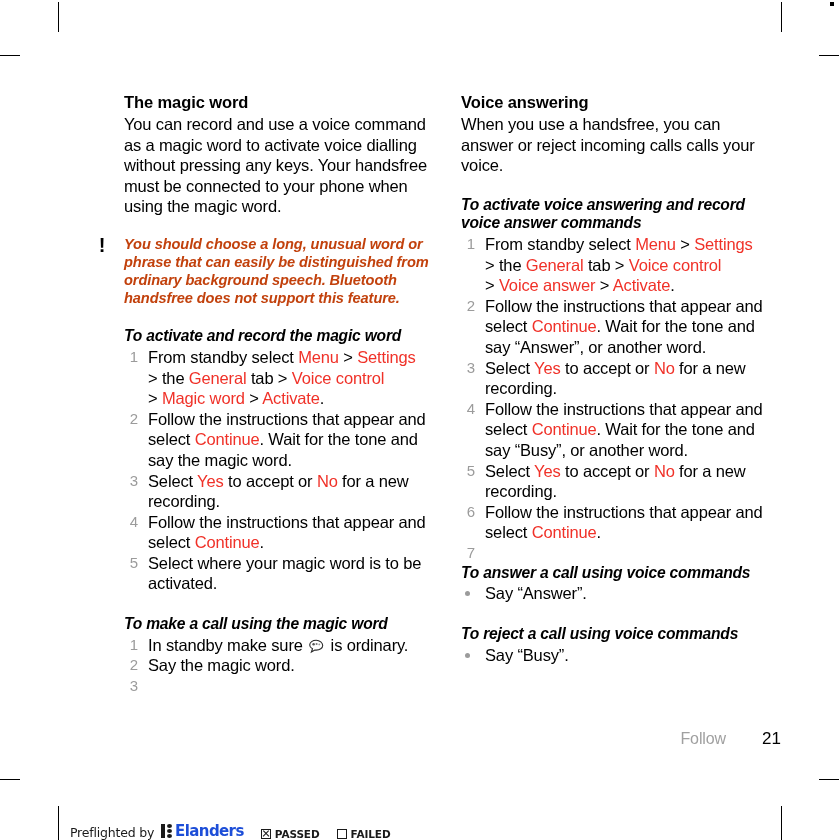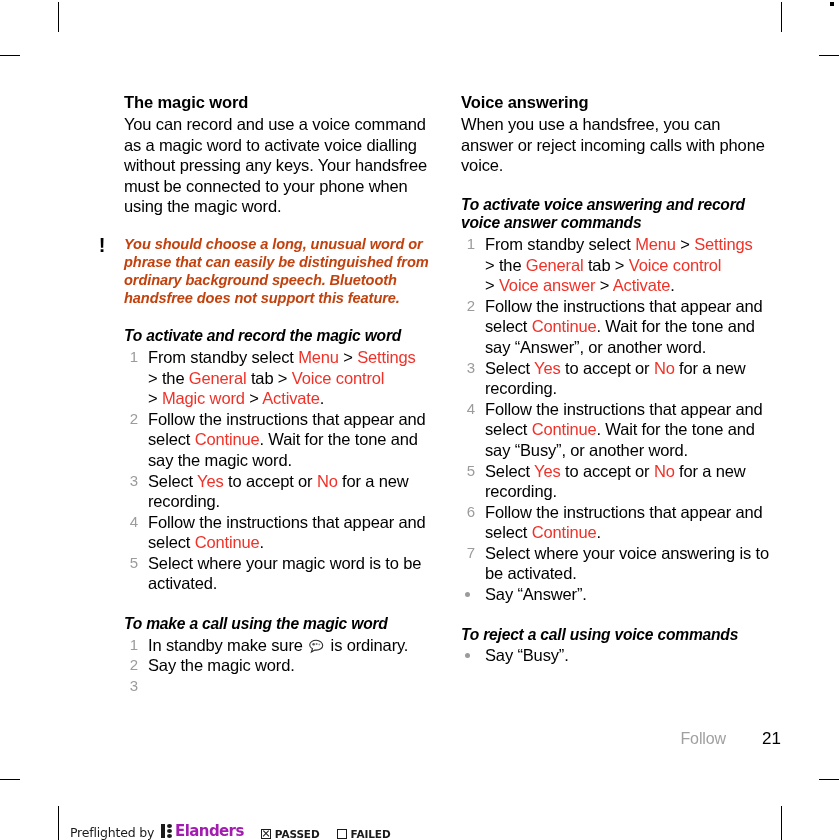--- a/index.html
+++ b/index.html
@@ -204,21 +204,21 @@
   }
   .pf-logo .mark i.bar   { left: 0;   top: 0;   width: 4px; height: 14px; }
   .pf-logo .mark i.d1    { left: 6px; top: 0;   width: 5px; height: 4px; border-radius: 50%; }
   .pf-logo .mark i.d2    { left: 6px; top: 5px; width: 5px; height: 4px; border-radius: 50%; }
   .pf-logo .mark i.d3    { left: 6px; top: 10px;width: 5px; height: 4px; border-radius: 50%; }
   .pf-logo .wordmark {
     font-family: "DejaVu Sans", sans-serif;
     font-weight: bold;
     font-size: 15px;
     letter-spacing: -0.6px;
-    color: #a21caf;
+    color: #1d4ed8;
   }
   .pf-check {
     display: inline-flex;
     align-items: center;
     margin-left: 17px;
   }
   .pf-check .box {
     width: 10px;
     height: 10px;
     border: 1.3px solid #1a1a1a;
@@ -293,33 +293,34 @@
               </svg></span><span> is ordinary.</span></li>
           <li class="step"><span class="num">2</span><span>Say the magic word.</span></li>
           <li class="step"><span class="num">3</span></li>
         </ol>
     </div>
 
     <div class="col col-right">
 
       <h2 class="sec-title">Voice answering</h2>
 
-      <p class="body">When you use a handsfree, you can answer or reject incoming calls with phone voice.</p>
+      <p class="body">When you use a handsfree, you can answer or reject incoming calls calls your voice.</p>
 
       <h3 class="proc">To activate voice answering and record voice answer commands</h3>
       <ol class="steps">
           <li class="step"><span class="num">1</span><span>From standby select </span><span class="ui">Menu</span><span> &gt; </span><span class="ui">Settings</span><br><span>&gt; the </span><span class="ui">General</span><span> tab &gt; </span><span class="ui">Voice control</span><br><span>&gt; </span><span class="ui">Voice answer</span><span> &gt; </span><span class="ui">Activate</span><span>.</span></li>
           <li class="step"><span class="num">2</span><span>Follow the instructions that appear and select </span><span class="ui">Continue</span><span>. Wait for the tone and say “Answer”, or another word.</span></li>
           <li class="step"><span class="num">3</span><span>Select </span><span class="ui">Yes</span><span> to accept or </span><span class="ui">No</span><span> for a new recording.</span></li>
           <li class="step"><span class="num">4</span><span>Follow the instructions that appear and select </span><span class="ui">Continue</span><span>. Wait for the tone and say “Busy”, or another word.</span></li>
           <li class="step"><span class="num">5</span><span>Select </span><span class="ui">Yes</span><span> to accept or </span><span class="ui">No</span><span> for a new recording.</span></li>
           <li class="step"><span class="num">6</span><span>Follow the instructions that appear and select </span><span class="ui">Continue</span><span>.</span></li>
-          <li class="step"><span class="num">7</span><span>Select where your voice answering is to be activated.</span></li>
+          <li class="step"><span class="num">7</span></li>
         </ol>
 
+      <h3 class="proc tight">To answer a call using voice commands</h3>
       <ul class="steps">
           <li class="step"><span class="bullet"></span><span>Say “Answer”.</span></li>
         </ul>
 
       <h3 class="proc tight">To reject a call using voice commands</h3>
       <ul class="steps">
           <li class="step"><span class="bullet"></span><span>Say “Busy”.</span></li>
         </ul>
     </div>
 

